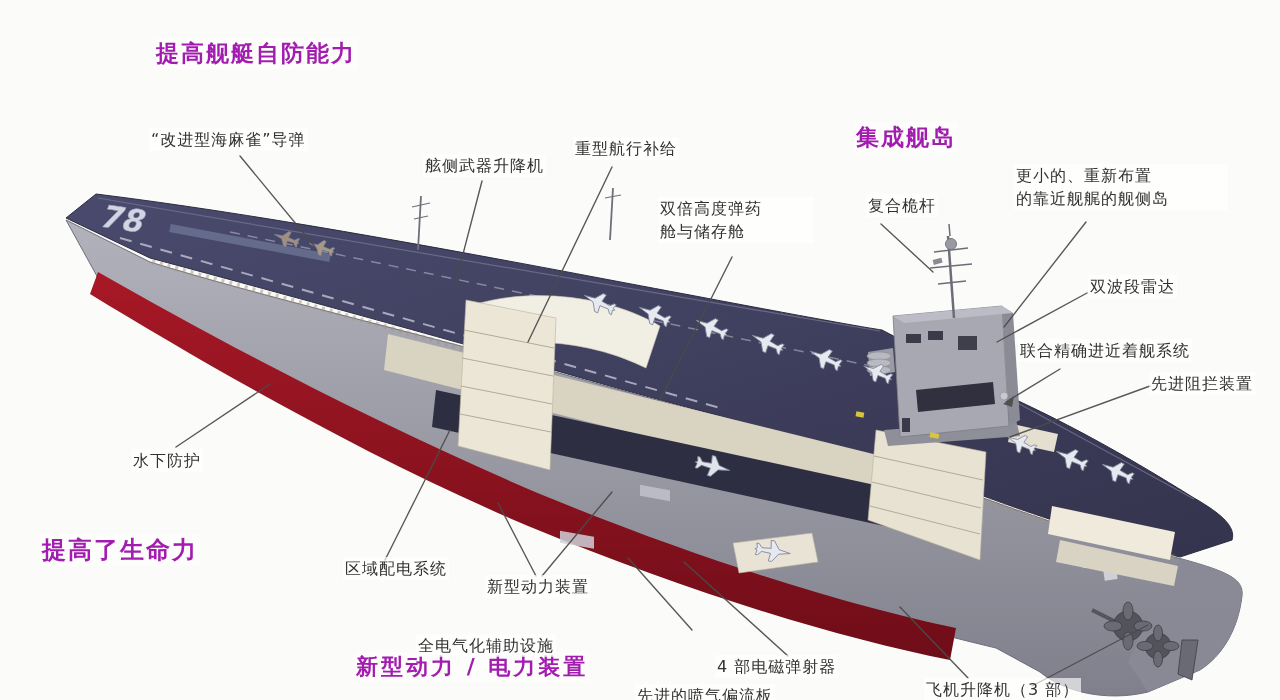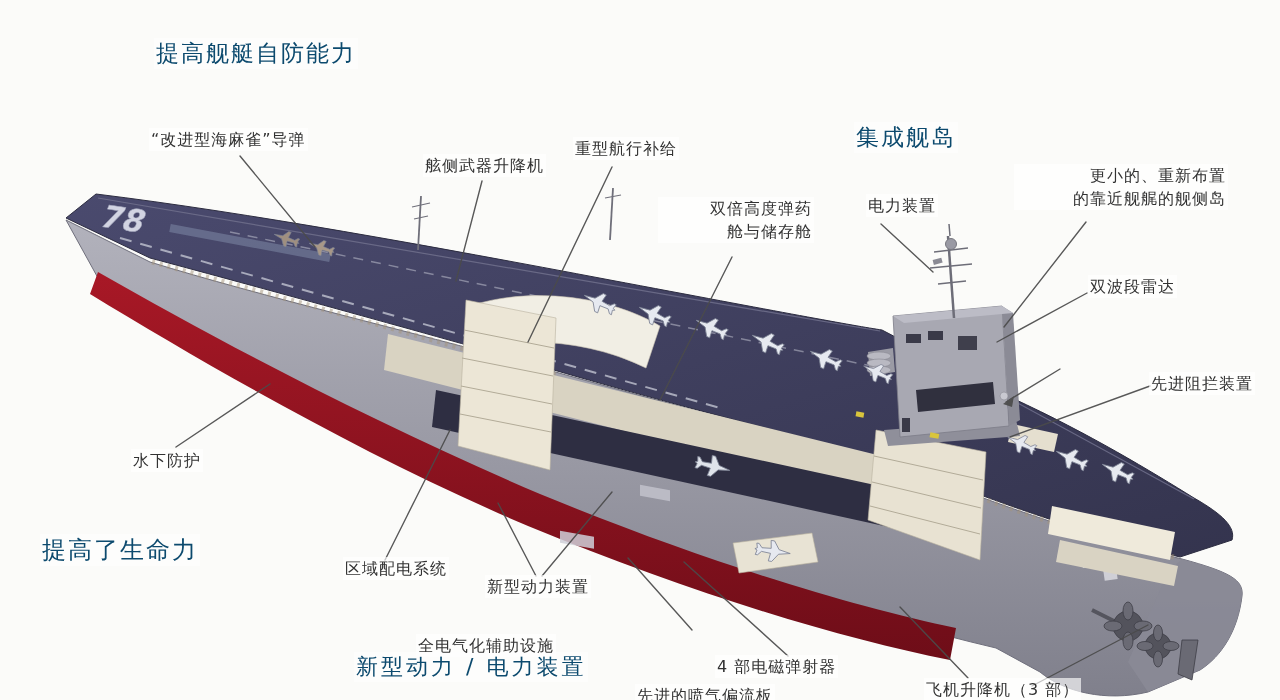--- a/index.html
+++ b/index.html
@@ -2,22 +2,22 @@
 <html><head>
 <meta charset="utf-8">
 <style>
   html,body{margin:0;padding:0;background:#fbfbf9;}
   .stage{position:relative;width:1280px;height:700px;overflow:hidden;
          font-family:"DejaVu Sans","Liberation Sans",sans-serif;}
   .stage svg{position:absolute;left:0;top:0;}
   .lbl{position:absolute;font-size:16px;font-weight:400;color:#323232;
        letter-spacing:1px;white-space:nowrap;line-height:1.45;
        background:rgba(255,255,255,.65);padding:0 2px;}
-  .block{text-align:right;white-space:normal;}
-  .title{position:absolute;font-size:23px;font-weight:400;color:#0c4a6e;
+  .block{text-align:left;white-space:normal;}
+  .title{position:absolute;font-size:23px;font-weight:700;color:#a21caf;
          letter-spacing:2px;white-space:nowrap;
          background:rgba(255,255,255,.55);padding:0 2px;}
   .title.big{font-size:22px;letter-spacing:3px;}
   .title.mid{font-size:24px;}
 </style>
 </head>
 <body>
 
 <div class="stage">
 
@@ -189,26 +189,27 @@
 <div class="title mid" style="left:40px;top:534px">提高了生命力</div>
 <div class="title big" style="left:354px;top:652px">新型动力 / 电力装置</div>
 
 <div class="lbl" style="left:149px;top:128px">“改进型海麻雀”导弹</div>
 <div class="lbl" style="left:423px;top:154px">舷侧武器升降机</div>
 <div class="lbl" style="left:573px;top:137px">重型航行补给</div>
 <div class="lbl block" style="left:658px;top:197px;width:152px">
   <span>双倍高度弹药</span><br>
   <span>舱与储存舱</span>
 </div>
-<div class="lbl" style="left:866px;top:194px">电力装置</div>
+<div class="lbl" style="left:866px;top:194px">复合桅杆</div>
 <div class="lbl block" style="left:1014px;top:164px;width:210px">
   <span>更小的、重新布置</span><br>
   <span>的靠近舰艉的舰侧岛</span>
 </div>
 <div class="lbl" style="left:1088px;top:275px">双波段雷达</div>
+<div class="lbl" style="left:1018px;top:339px">联合精确进近着舰系统</div>
 <div class="lbl" style="left:1149px;top:372px">先进阻拦装置</div>
 <div class="lbl" style="left:131px;top:449px">水下防护</div>
 <div class="lbl" style="left:343px;top:557px">区域配电系统</div>
 <div class="lbl" style="left:485px;top:575px">新型动力装置</div>
 <div class="lbl" style="left:416px;top:634px">全电气化辅助设施</div>
 <div class="lbl" style="left:715px;top:655px">4 部电磁弹射器</div>
 <div class="lbl" style="left:635px;top:684px">先进的喷气偏流板</div>
 <div class="lbl" style="left:924px;top:678px">飞机升降机（3 部）</div>
 
 </div>

